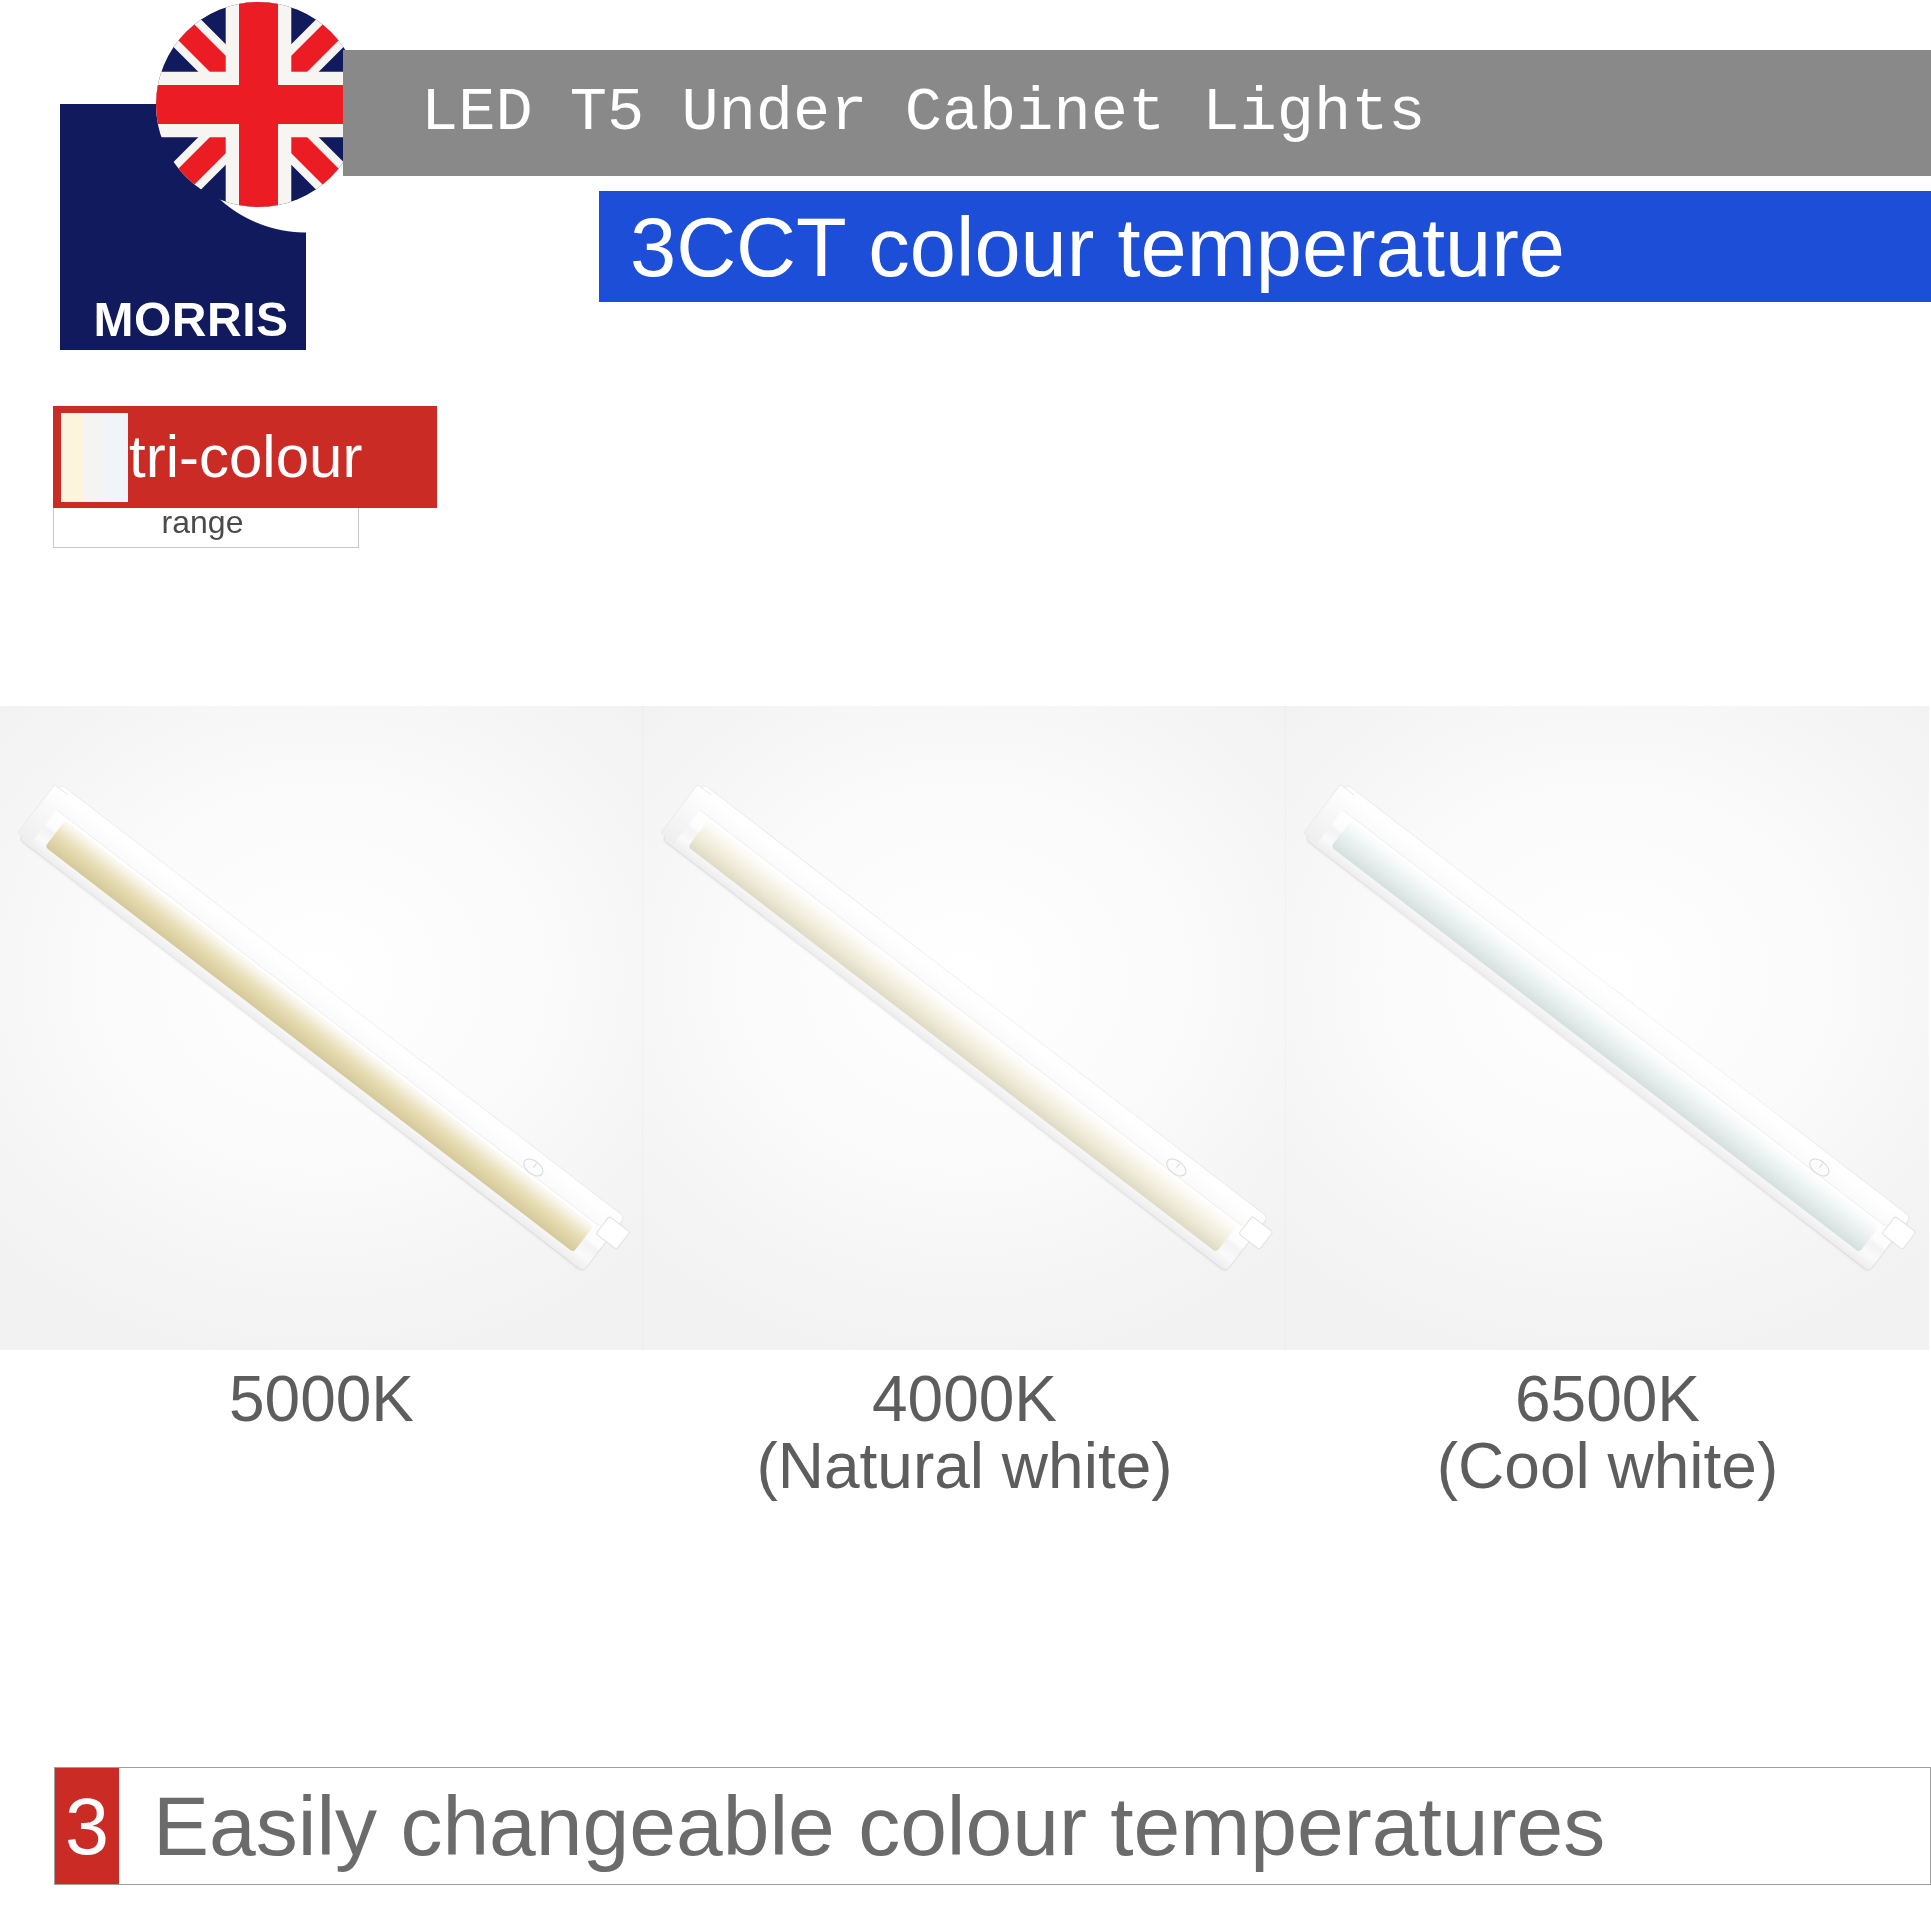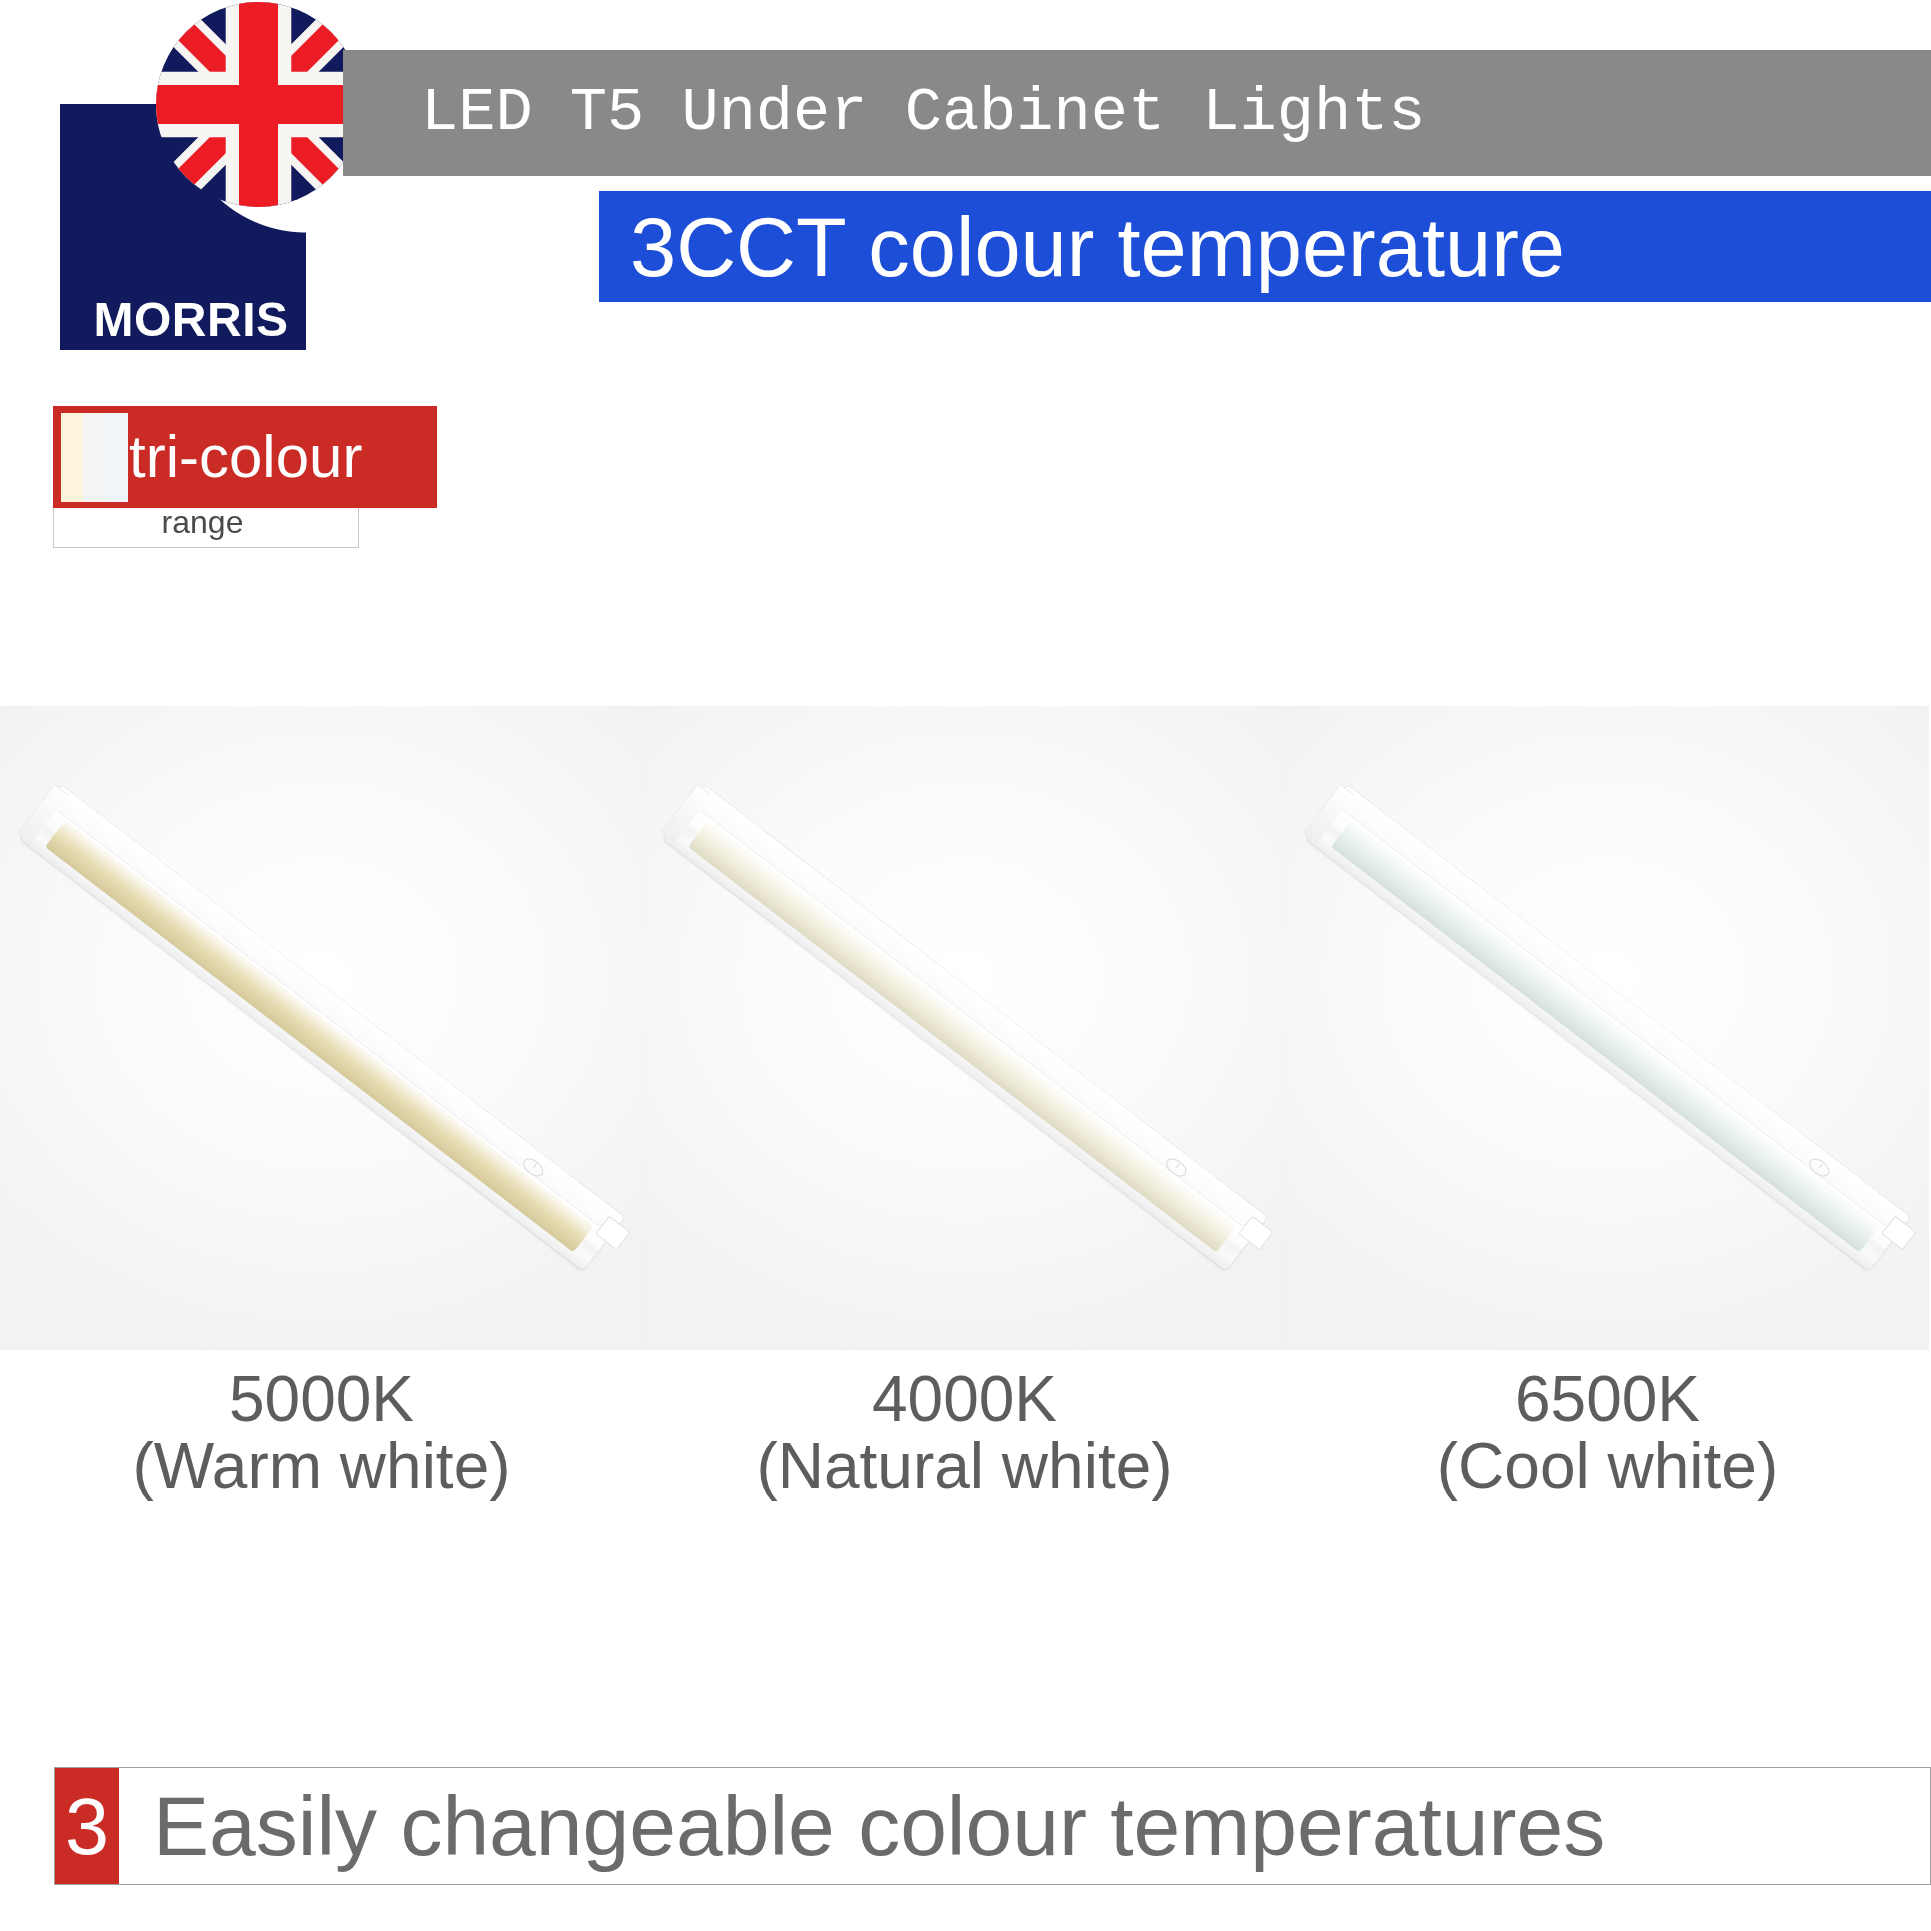--- a/index.html
+++ b/index.html
@@ -414,21 +414,20 @@
       <div class="switch-dot"></div>
       <div class="end-cap"></div>
     </div>
   </div>
 
 </div>
 
 <div id="caption-row">
   <div class="caption-cell">
     <span class="kelvin">5000K</span>
-    <span class="descriptor">(Warm white)</span>
   </div>
   <div class="caption-cell">
     <span class="kelvin">4000K</span>
     <span class="descriptor">(Natural white)</span>
   </div>
   <div class="caption-cell">
     <span class="kelvin">6500K</span>
     <span class="descriptor">(Cool white)</span>
   </div>
 </div>

